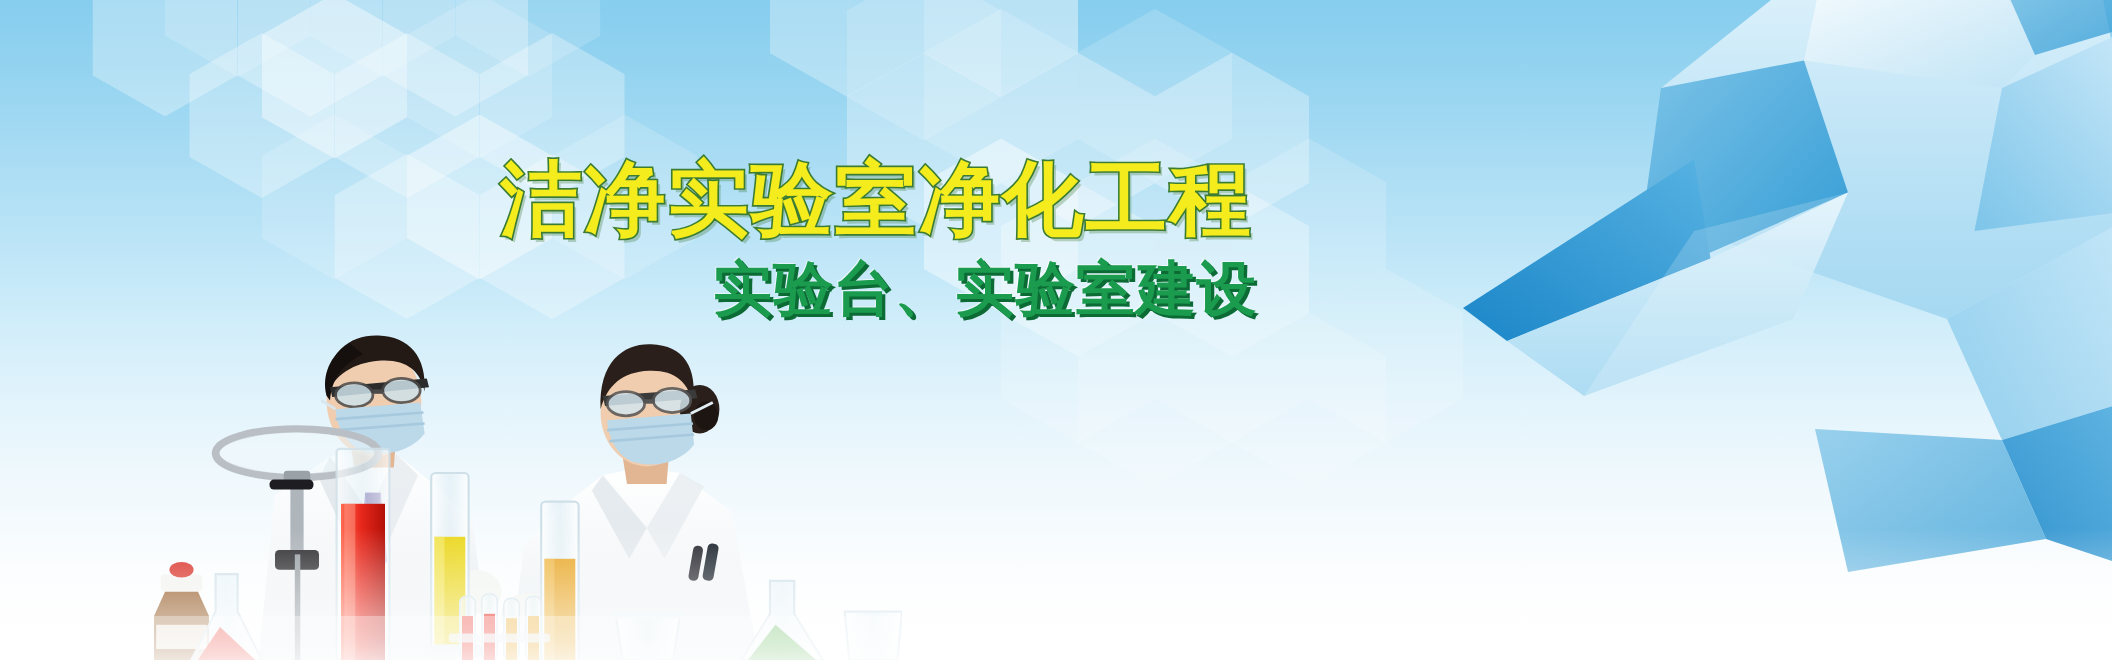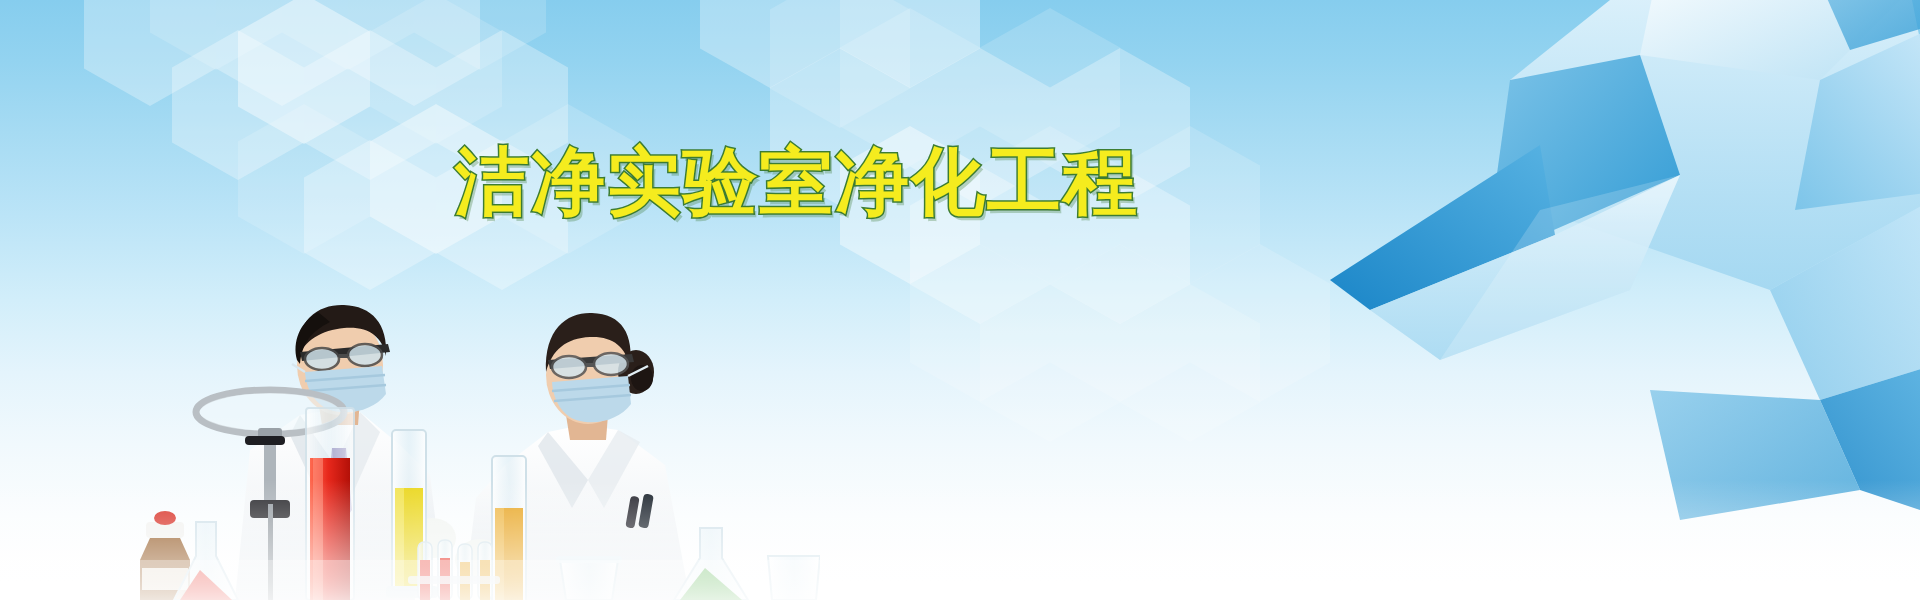--- a/index.html
+++ b/index.html
@@ -148,20 +148,21 @@
       <polygon points="600,0 740,0 740,60 640,90" fill="url(#cg2)" opacity="0.8"></polygon>
       <polygon points="560,330 740,230 740,400 610,440" fill="url(#cg5)" opacity="0.85"></polygon>
       <polygon points="610,440 740,400 740,560 650,530" fill="url(#cg3)" opacity="0.9"></polygon>
       <polygon points="440,430 610,440 650,530 470,560" fill="url(#cg2)" opacity="0.75"></polygon>
       <polygon points="330,250 470,215 420,330 230,400" fill="#ffffff" opacity="0.18"></polygon>
     </svg>
   </div>
 
   <div class="textblock">
     <div class="line1">洁净实验室净化工程</div>
+    <div class="line2">实验台、实验室建设</div>
   </div>
 
   <div class="photo">
     <svg viewBox="0 0 820 340" preserveAspectRatio="none">
       <defs>
         <linearGradient id="coat" x1="0" y1="0" x2="0" y2="1">
           <stop offset="0%" stop-color="#ffffff"></stop>
           <stop offset="100%" stop-color="#e9eef2"></stop>
         </linearGradient>
         <linearGradient id="glass" x1="0" y1="0" x2="1" y2="0">

